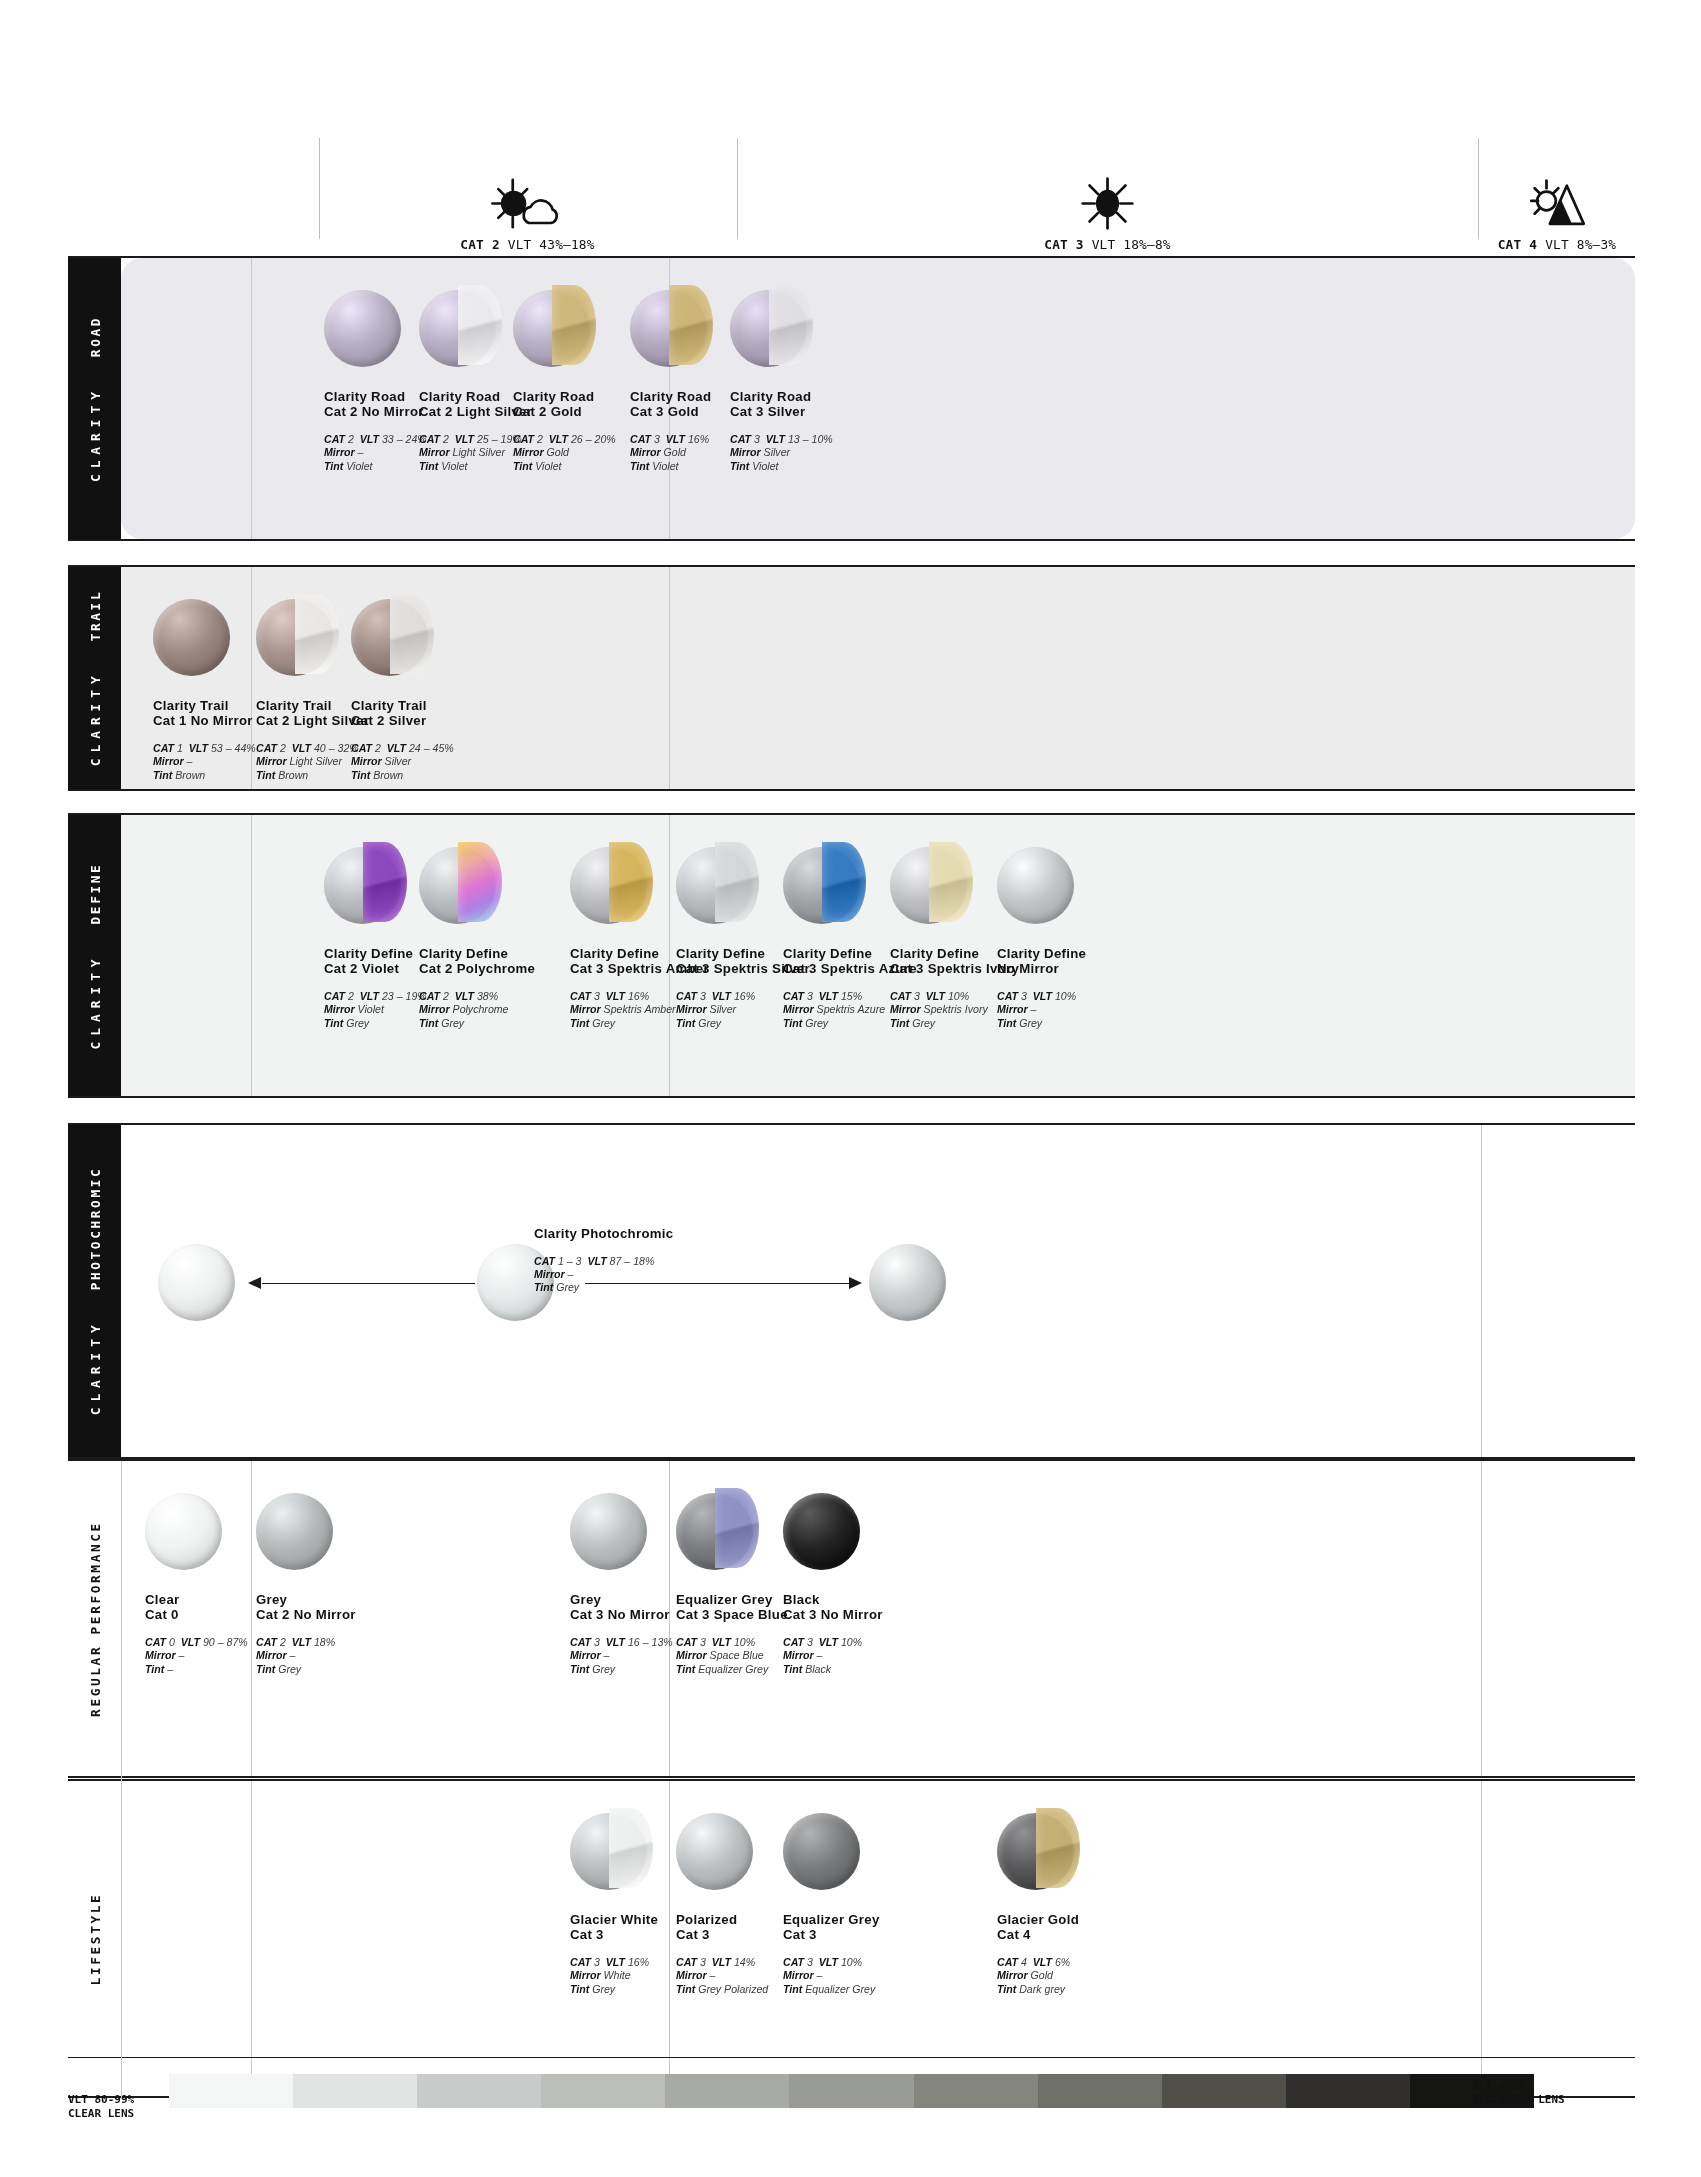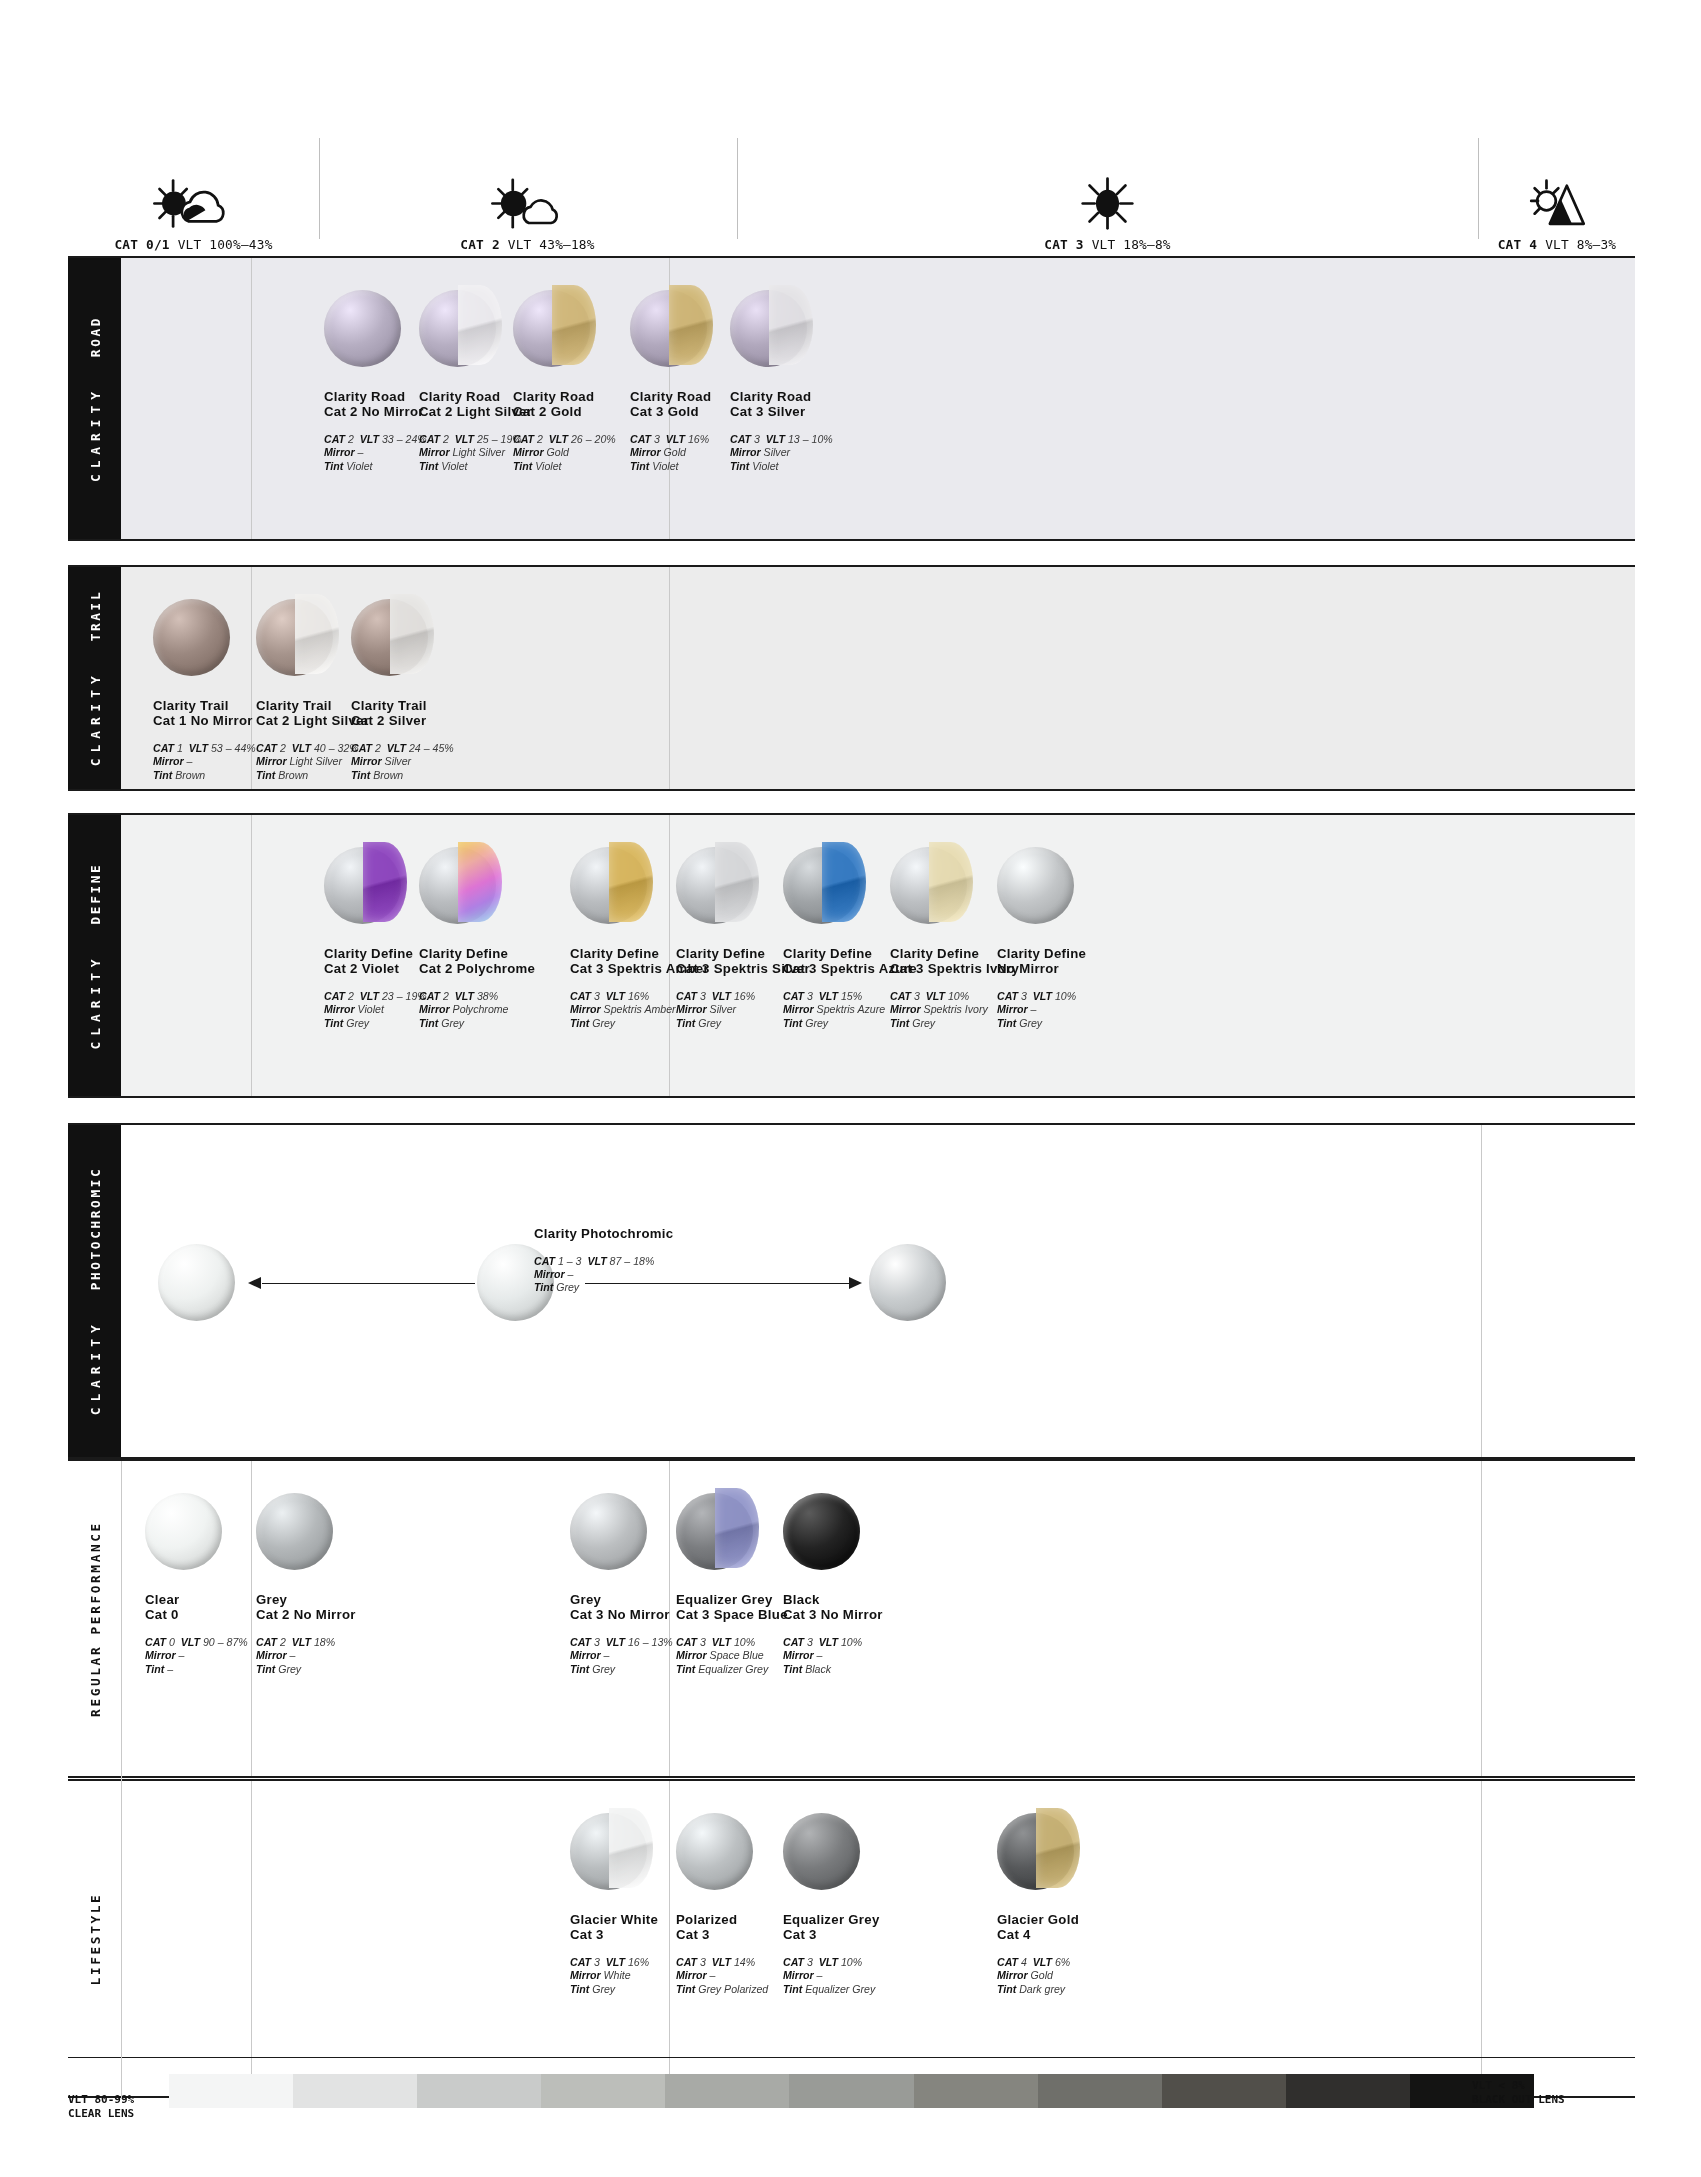--- a/index.html
+++ b/index.html
@@ -131,40 +131,20 @@
     display:flex;
   }
   #grad-strip .sw { flex: 1 1 auto; height: 100%; }
   
   .thin-v { position:absolute; width:0.9px; background:#c9c9c9; }
 </style>
 </head>
 <body>
 
 <div id="header">
-    <div class="cat-cell" style="left: 0px; width: 251px;">
-      <div class="cat-icon">
-        <svg width="85" height="53" viewBox="0 0 100 62">
-      <g stroke="#111" stroke-width="3.2" fill="none" stroke-linecap="round">
-        <line x1="26" y1="4" x2="26" y2="16"></line>
-            <line x1="26" y1="46" x2="26" y2="58"></line>
-        <line x1="4" y1="31" x2="16" y2="31"></line>
-        <line x1="10" y1="14" x2="18" y2="22"></line>
-            <line x1="10" y1="48" x2="18" y2="40"></line>
-        <line x1="42" y1="14" x2="34" y2="22"></line>
-      </g>
-      <circle cx="27" cy="31" r="14" fill="#111"></circle>
-      <path d="M44 52 a12 12 0 0 1 2 -23 a17 17 0 0 1 33 4 a10 10 0 0 1 -2 19 z" fill="#fff" stroke="#111" stroke-width="3.2"></path>
-      <path d="M42 52 a9 9 0 0 1 3 -16 a12 12 0 0 1 19 3 z" fill="#111"></path>
-    </svg>
-      </div>
-     <div class="cat-label">
-       <span class="lead">CAT 0/1</span><span class="rest"> VLT 100%–43%</span>
-     </div>
-    </div>
     <div class="cat-cell" style="left: 251px; width: 417px;">
       <div class="cat-icon">
         <svg width="78" height="53" viewBox="0 0 92 62">
       <g stroke="#111" stroke-width="3.2" fill="none" stroke-linecap="round">
         <line x1="28" y1="3" x2="28" y2="15"></line>
             <line x1="28" y1="47" x2="28" y2="59"></line>
         <line x1="4" y1="31" x2="16" y2="31"></line>
         <line x1="11" y1="14" x2="19" y2="22"></line>
             <line x1="11" y1="48" x2="19" y2="40"></line>
         <line x1="45" y1="14" x2="37" y2="22"></line>
@@ -222,21 +202,21 @@
   </div>
 
 <div id="rows-container">
     <div class="row" style="top: 256px; height: 285px;">
       <div class="row-rule-top"></div>
               <div class="row-rule-bottom"></div>
               <div class="row-body">
         <div class="row-tab">
              <div class="tab-inner"><span class="brand">CLARITY</span><span class="sub">ROAD</span></div>
            </div>
-        <div class="row-bg" style="background:#eaeaee;">
+        <div class="row-bg" style="background:#eaeaee;border-radius:21px;">
           <div class="col-sep" style="left:130px;"></div>
           <div class="col-sep" style="left:548px;"></div>
           <div class="item" style="left:203px;top:32px;">
     <div class="swatch">
       <div class="base" style="background:
           radial-gradient(circle at 34% 26%, #eee6fa 0%, #b6aec2 46%, #8d8599 100%);
           box-shadow: inset -2.6px -3.4px 7.7px rgba(0,0,0,.20), inset 2.6px 2.6px 6.8px rgba(255,255,255,.35);"></div>
 
     </div>
     <div class="title">

